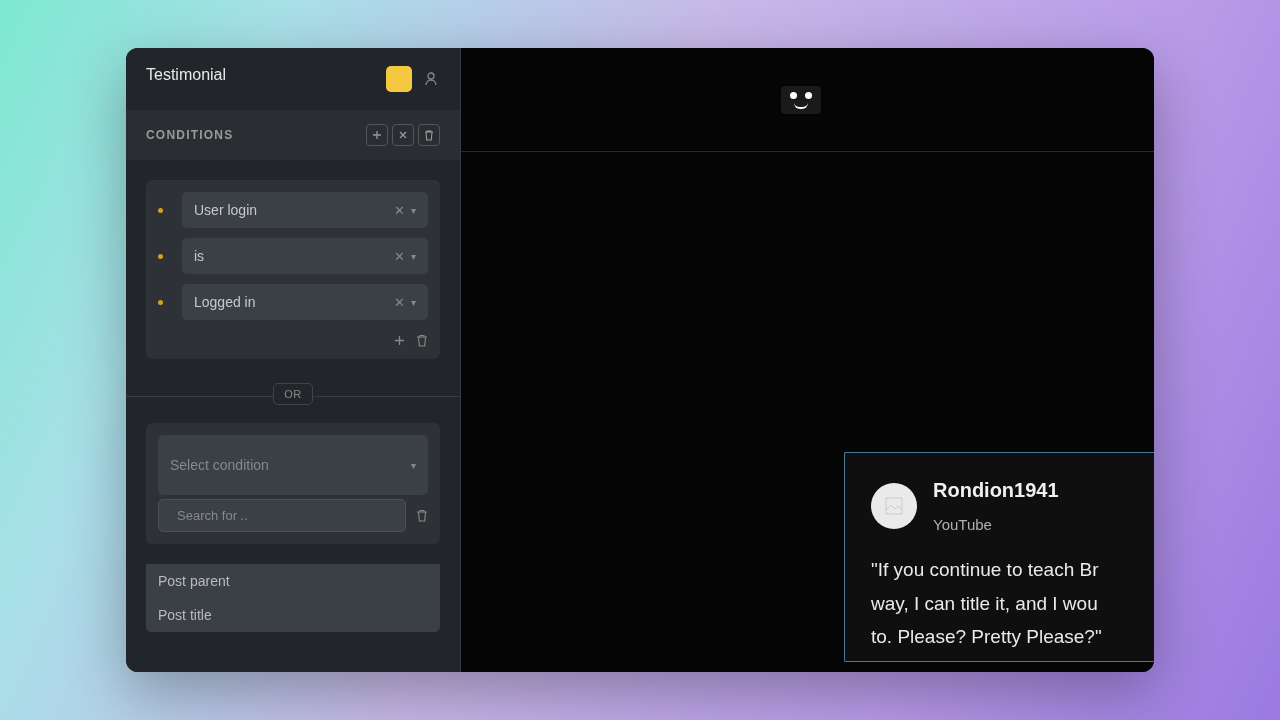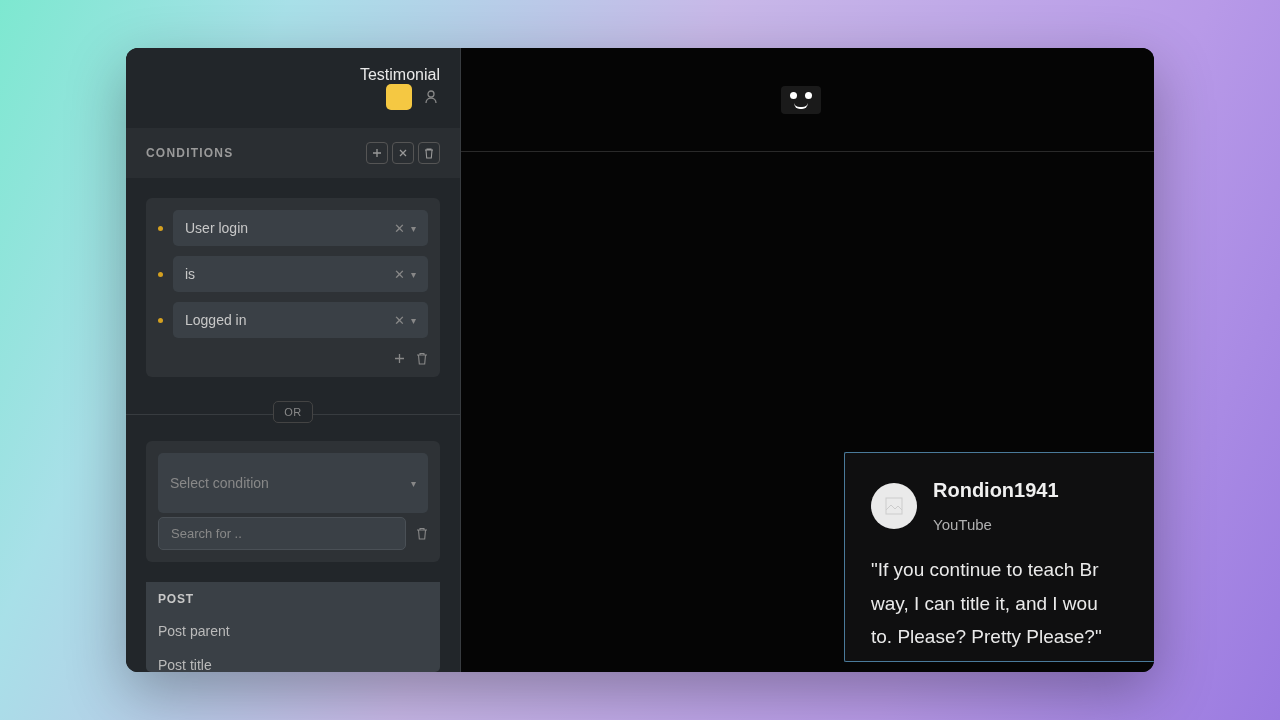--- a/index.html
+++ b/index.html
@@ -25,23 +25,22 @@
 .sidebar {
   width: 335px;
   background: #22262a;
   display: flex;
   flex-direction: column;
   border-right: 1px solid #383c40;
 }
 .sidebar-header {
   padding: 18px 20px;
   display: flex;
-  align-items: flex-end;
+  align-items: flex-start;
   justify-content: space-between;
-  flex-direction: column;
 }
 .sidebar-title {
   color: #e8e8e8;
   font-size: 16px;
   font-weight: 500;
 }
 .header-icons {
   display: flex;
   align-items: center;
   gap: 10px;
@@ -91,21 +90,21 @@
 }
 .condition-group {
   margin: 20px;
   padding: 12px;
   background: #2e3236;
   border-radius: 6px;
 }
 .cond-row {
   display: flex;
   align-items: center;
-  gap: 10px;
+  gap: 19px;
   margin-bottom: 10px;
 }
 .cond-row:last-of-type { margin-bottom: 8px; }
 .bullet {
   width: 5px;
   height: 5px;
   background: #d4a020;
   border-radius: 50%;
 }
 .cond-select {
@@ -179,21 +178,21 @@
 .search-row {
   display: flex;
   align-items: center;
   gap: 10px;
 }
 .search-input {
   flex: 1;
   background: #3a4046;
   border: 1px solid #4a5056;
   border-radius: 5px;
-  padding: 8px 12px;
+  padding: 8px 18px;
   color: #c8c8c8;
   font-size: 13px;
   outline: none;
 }
 .search-input::placeholder { color: #888; }
 .trash-after {
   color: #888;
   font-size: 14px;
 }
 .dropdown {
@@ -417,21 +416,20 @@
         <input class="search-input" placeholder="Search for .." style="">
         <span class="trash-after">
           <svg width="12" height="13" viewBox="0 0 12 13">
               <path d="M1 3h10M4 3V1.5h4V3M2.5 3l.8 9h5.4l.8-9" fill="none" stroke="#888" stroke-width="1.1"></path>
             </svg>
         </span>
       </div>
     </div>
 
     <div class="dropdown">
-      <div class="dropdown-cat">POST</div>
       <div class="dropdown-item">Post parent</div>
       <div class="dropdown-item">Post title</div>
 
     </div>
   </div>
 
   <div class="main-area">
     <div class="top-bar">
       <div class="brand">
         <div class="brand-logo">

